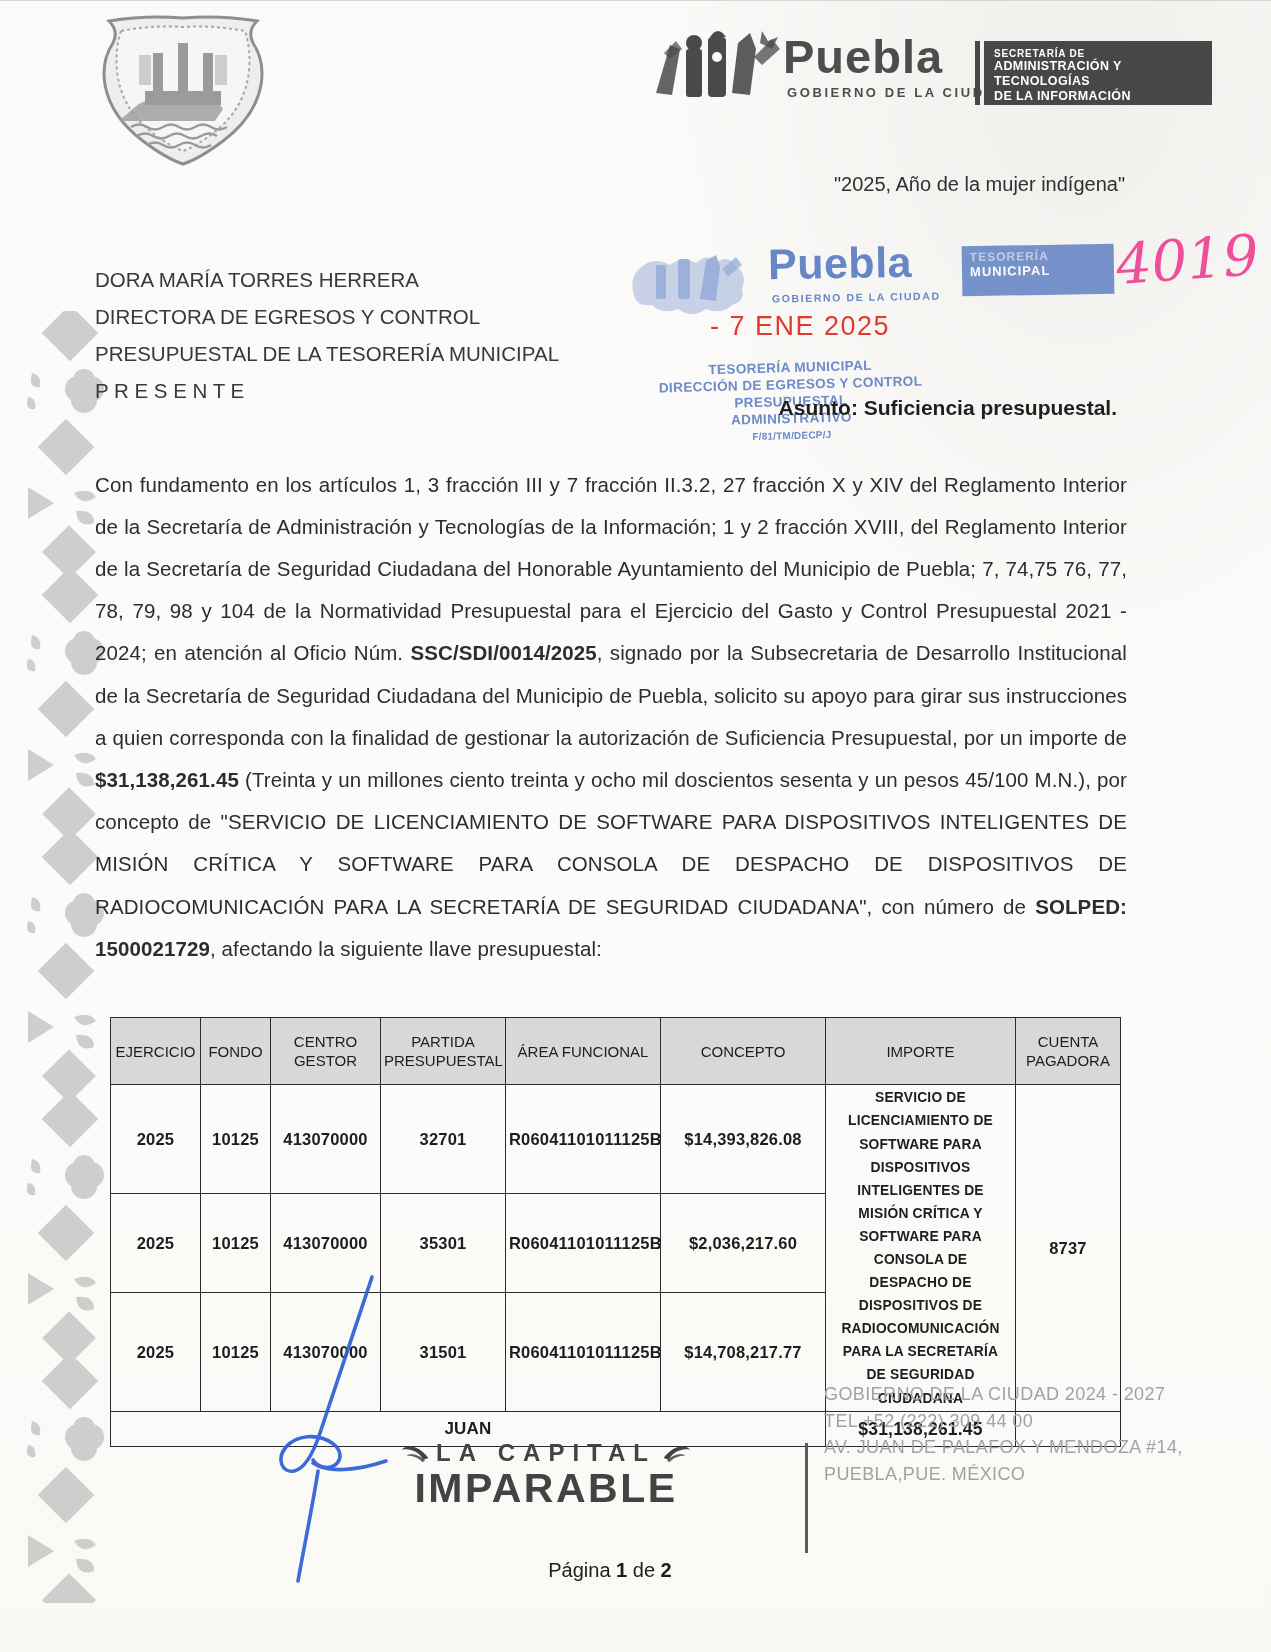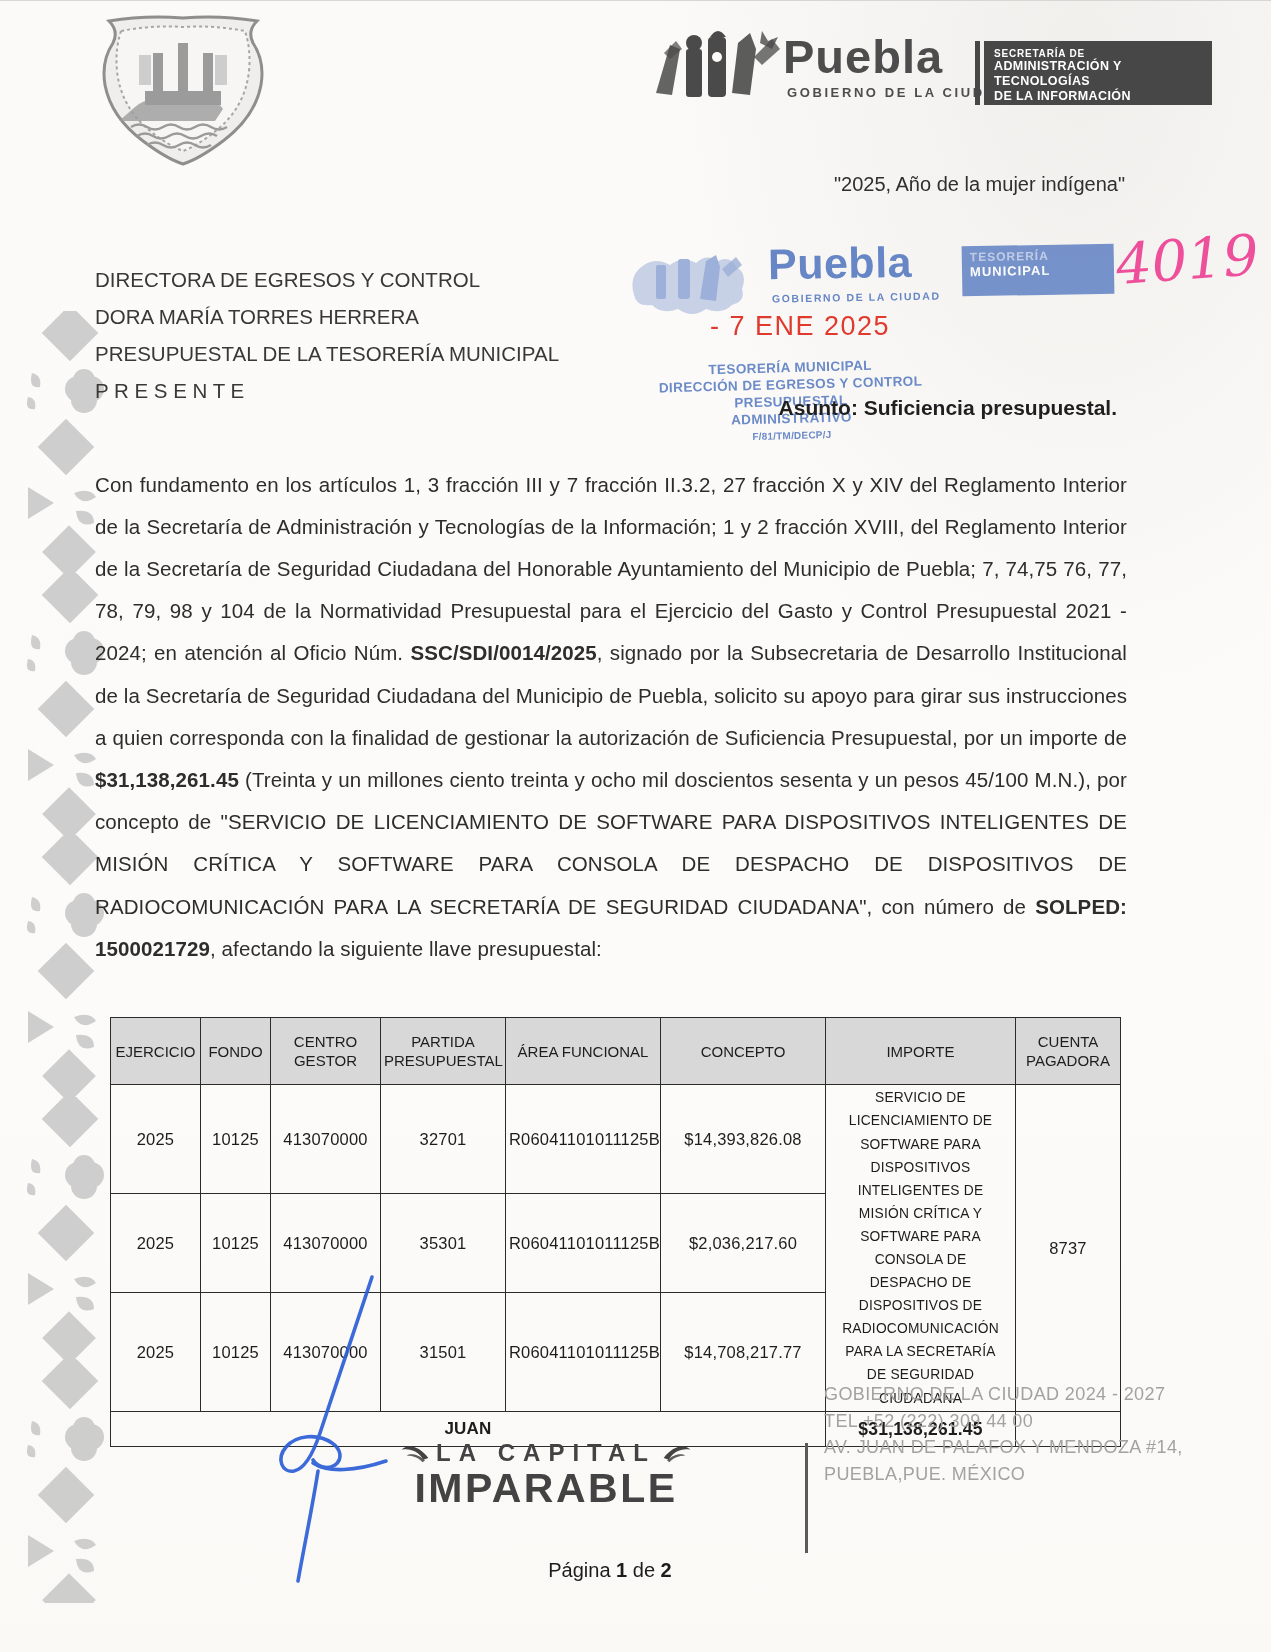--- a/index.html
+++ b/index.html
@@ -51,21 +51,21 @@
   .recipient{left:95px; top:260px; font-size:20.5px; line-height:37px; color:#383838;}
   .subject{right:154px; top:395px; font-size:21px; font-weight:600; color:#1f1f1f; text-align:center;}
 
   .body-par{left:95px; top:442px; width:1032px; font-size:20.5px; line-height:42.2px;
     text-align:justify; color:#2d2d2d; letter-spacing:.1px;}
 
   
   .ktable{left:110px; top:1016px; width:1010px; border-collapse:collapse; table-layout:fixed;}
   .ktable th, .ktable td{border:1.6px solid #2b2b2b; text-align:center; vertical-align:middle; padding:0 3px; overflow:hidden;}
   .ktable th{background:#d8d8d8; font-size:15px; font-weight:400; line-height:19px; height:66px; color:#1d1d1d;}
-  .ktable td{font-size:16.5px; color:#1d1d1d; letter-spacing:.2px;}
+  .ktable td{font-size:16.5px; color:#1d1d1d; letter-spacing:.2px;font-weight:bold;}
   tr.r1 td{height:108px;} tr.r2 td{height:98px;} tr.r3 td{height:118px;}
   td.importe{font-size:13.8px; line-height:23.1px; padding:0 2px;}
   td.cuenta{font-size:16.5px;}
   tr.total td{height:34px; font-weight:700;}
   tr.total .tlabel{font-size:17px;}
   tr.total .tvalue{font-size:17.5px;}
 
   .signature{left:238px; top:1262px;}
 
   
@@ -171,22 +171,22 @@
   <div class="abs date-stamp" style="color:#e03a2f">- 7 ENE 2025</div>
   <div class="abs office-stamp stamp">
       <div>TESORERÍA MUNICIPAL</div>
       <div>DIRECCIÓN DE EGRESOS Y CONTROL</div>
       <div>PRESUPUESTAL</div>
       <div>ADMINISTRATIVO</div>
       <div>F/81/TM/DECP/J</div>
     </div>
 
   <div class="abs recipient">
+      <div>DORA MARÍA TORRES HERRERA</div>
       <div>DIRECTORA DE EGRESOS Y CONTROL</div>
-      <div>DORA MARÍA TORRES HERRERA</div>
       <div>PRESUPUESTAL DE LA TESORERÍA MUNICIPAL</div>
       <div>P R E S E N T E</div>
     </div>
 
   <div class="abs subject">Asunto: Suficiencia presupuestal.</div>
 
   <p class="abs body-par"><span>Con fundamento en los artículos 1, 3 fracción III y 7 fracción II.3.2, 27 fracción X y XIV del Reglamento Interior de la Secretaría de Administración y Tecnologías de la Información; 1 y 2 fracción XVIII, del Reglamento Interior de la Secretaría de Seguridad Ciudadana del Honorable Ayuntamiento del Municipio de Puebla; 7, 74,75 76, 77, 78, 79, 98 y 104 de la Normatividad Presupuestal para el Ejercicio del Gasto y Control Presupuestal 2021 - 2024; en atención al Oficio Núm. </span><span class="b">SSC/SDI/0014/2025</span><span>, signado por la Subsecretaria de Desarrollo Institucional de la Secretaría de Seguridad Ciudadana del Municipio de Puebla, solicito su apoyo para girar sus instrucciones a quien corresponda con la finalidad de gestionar la autorización de Suficiencia Presupuestal, por un importe de </span><span class="b">$31,138,261.45</span><span> (Treinta y un millones ciento treinta y ocho mil doscientos sesenta y un pesos 45/100 M.N.), por concepto de "SERVICIO DE LICENCIAMIENTO DE SOFTWARE PARA DISPOSITIVOS INTELIGENTES DE MISIÓN CRÍTICA Y SOFTWARE PARA CONSOLA DE DESPACHO DE DISPOSITIVOS DE RADIOCOMUNICACIÓN PARA LA SECRETARÍA DE SEGURIDAD CIUDADANA", con número de </span><span class="b">SOLPED: 1500021729</span><span>, afectando la siguiente llave presupuestal:</span></p>
 
   <table class="abs ktable">
     <colgroup>

